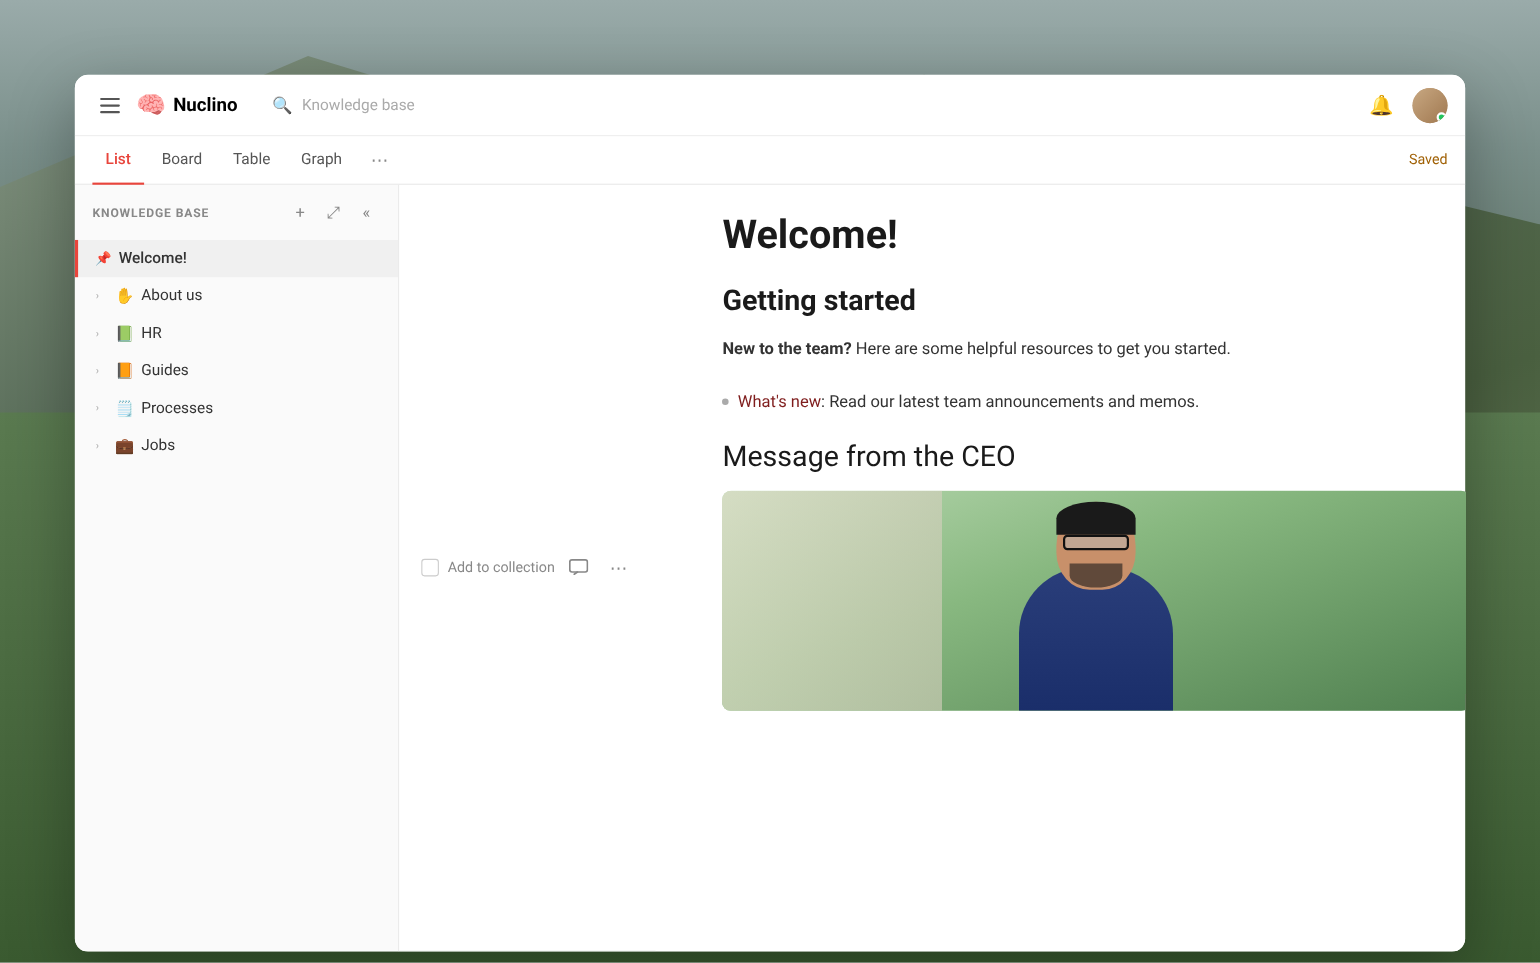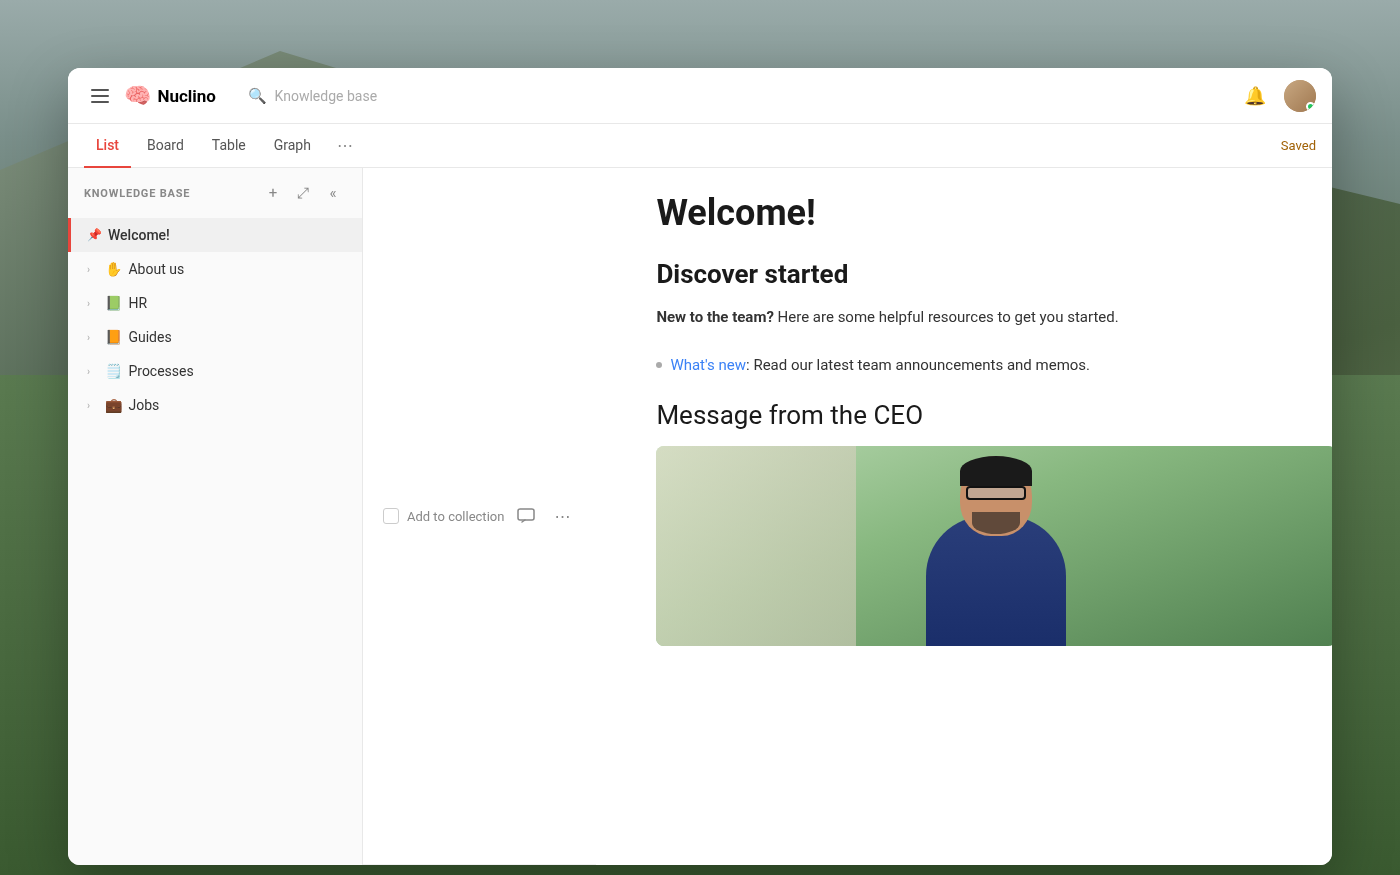--- a/index.html
+++ b/index.html
@@ -372,21 +372,21 @@
     }
     .bullet-dot {
       width: 6px;
       height: 6px;
       border-radius: 50%;
       background: #aaa;
       flex-shrink: 0;
       margin-top: 9px;
     }
     .bullet-list a {
-      color: #3b82f6;
+      color: #7f1d1d;
       text-decoration: none;
     }
     .message-section-title {
       font-size: 26px;
       font-weight: 400;
       color: #1a1a1a;
       margin-bottom: 16px;
       margin-top: 8px;
     }
     .video-thumbnail {
@@ -553,21 +553,21 @@
           </div>
           <div class="toolbar-icon-btn">⋯</div>
         </div>
       </div>
 
       <div class="content-scroll">
 
         <h1 class="page-title">Welcome!</h1>
 
 
-        <h2 class="section-title">Discover started</h2>
+        <h2 class="section-title">Getting started</h2>
 
         <p class="page-body">
           <strong>New to the team?</strong><span> Here are some helpful resources to get you started.</span>
         </p>
 
         <ul class="bullet-list">
           <li>
             <span class="bullet-dot"></span>
             <span><a href="#">What's new</a><span>: Read our latest team announcements and memos.</span></span>
           </li>

